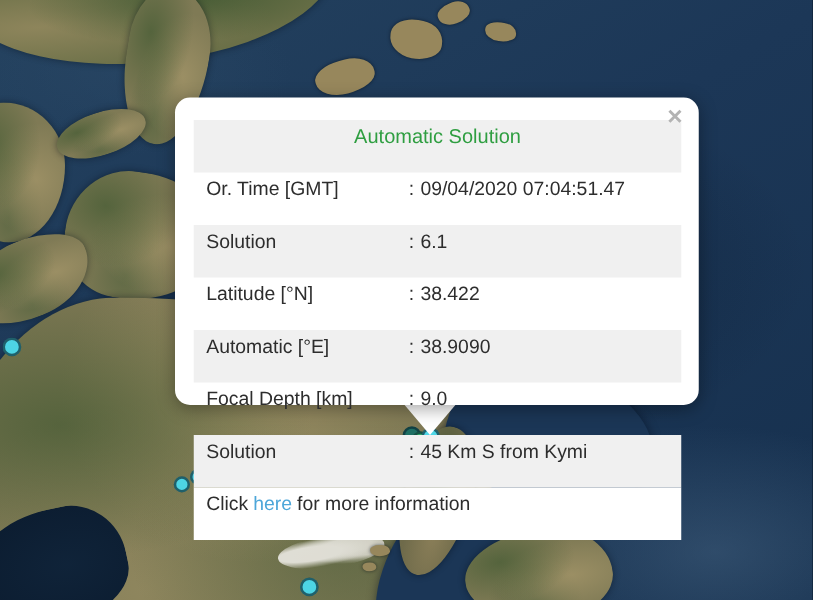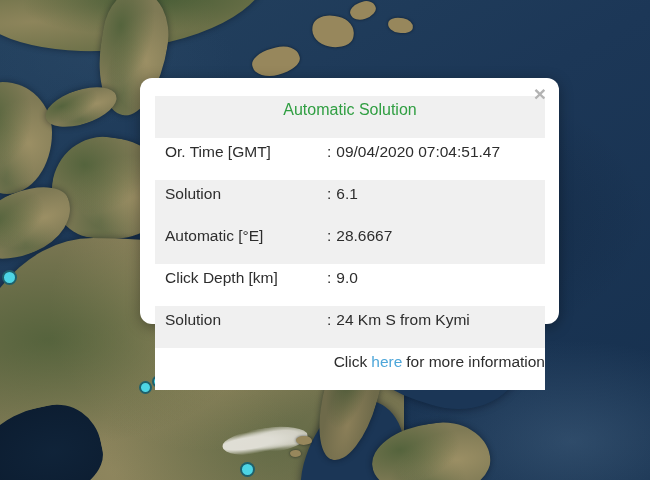--- a/index.html
+++ b/index.html
@@ -76,21 +76,21 @@
     padding:18px 14px 0 15px;box-sizing:border-box;color:#2d2d2d;font-size:15.5px;}
   .close{position:absolute;right:9px;top:2px;font-size:21px;font-weight:bold;color:#b3b3b3;
     cursor:pointer;line-height:24px;padding:2px 4px;}
   .row{height:42px;line-height:27px;white-space:nowrap;overflow:hidden;}
   .row.shade{background:#f0f0f0;}
   .title-row{text-align:center;font-size:16px;background:#f0f0f0;}
   .ptitle{color:#2f9e41;}
   .lbl{display:inline-block;width:162px;padding-left:10px;vertical-align:top;}
   .colon{display:inline-block;}
   .val-text{margin-left:5px;}
-  .link-line{padding-left:10px;background:#ffffff;text-align:right;}
+  .link-line{padding-left:10px;background:#ffffff;}
   .link{color:#4da6d9;cursor:pointer;margin:0 4px;text-decoration:none;}
 </style>
 </head>
 <body>
 
 <div class="stage">
   <div class="map">
     <div class="land land-top"></div>
     <div class="land land-top-pen"></div>
     <div class="land land-left-a"></div>
@@ -130,27 +130,30 @@
     <div class="row title-row">
       <span class="ptitle">Automatic Solution</span>
     </div>
 
     <div class="row">
       <span class="lbl">Or. Time [GMT]</span><span class="colon">:</span><span class="val-text">09/04/2020 07:04:51.47</span>
     </div>
     <div class="row shade">
       <span class="lbl">Solution</span><span class="colon">:</span><span class="val-text">6.1</span>
     </div>
+    <div class="row">
+      <span class="lbl">Latitude [°N]</span><span class="colon">:</span><span class="val-text">38.422</span>
+    </div>
     <div class="row shade">
-      <span class="lbl">Automatic [°E]</span><span class="colon">:</span><span class="val-text">28.6667</span>
+      <span class="lbl">Automatic [°E]</span><span class="colon">:</span><span class="val-text">38.9090</span>
     </div>
     <div class="row">
-      <span class="lbl">Click Depth [km]</span><span class="colon">:</span><span class="val-text">9.0</span>
+      <span class="lbl">Focal Depth [km]</span><span class="colon">:</span><span class="val-text">9.0</span>
     </div>
     <div class="row shade">
-      <span class="lbl">Solution</span><span class="colon">:</span><span class="val-text">24 Km S from Kymi</span>
+      <span class="lbl">Solution</span><span class="colon">:</span><span class="val-text">45 Km S from Kymi</span>
     </div>
 
     <div class="row link-line">
       <span>Click</span><a class="link">here</a><span>for more information</span>
     </div>
   </div>
 </div>
 
 </body></html>

